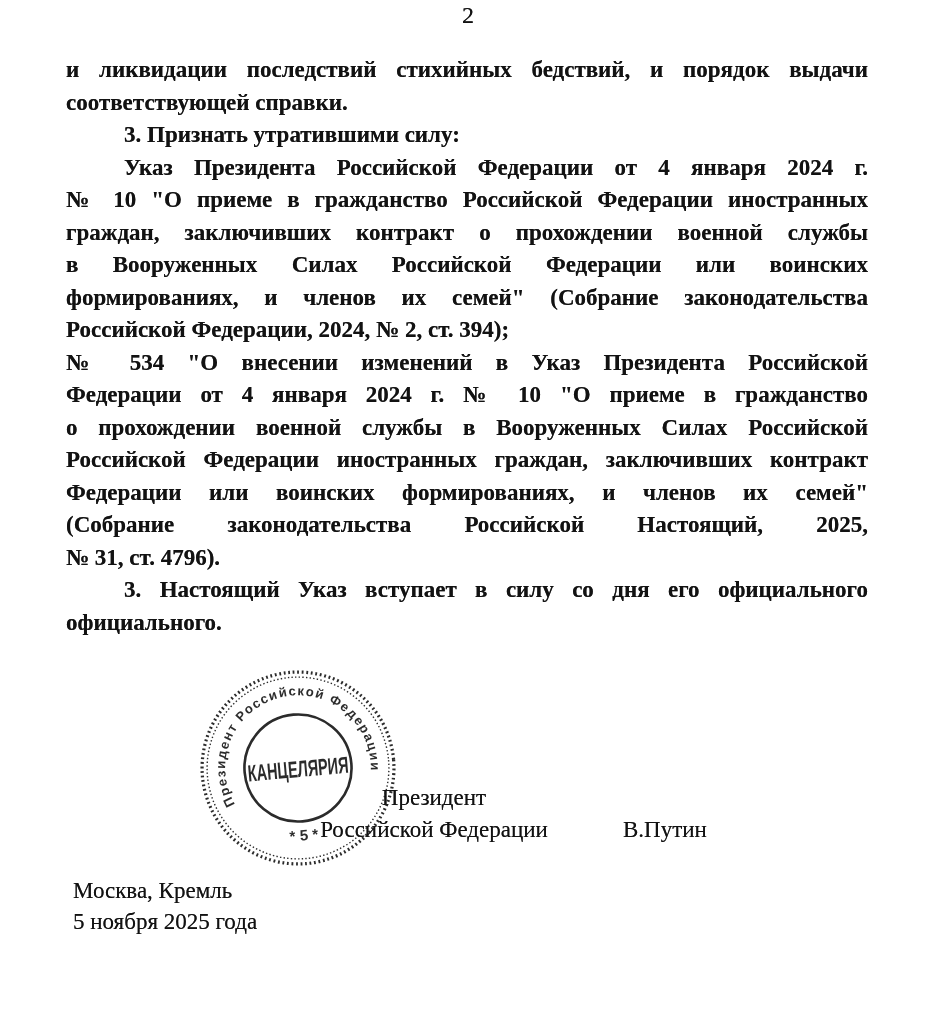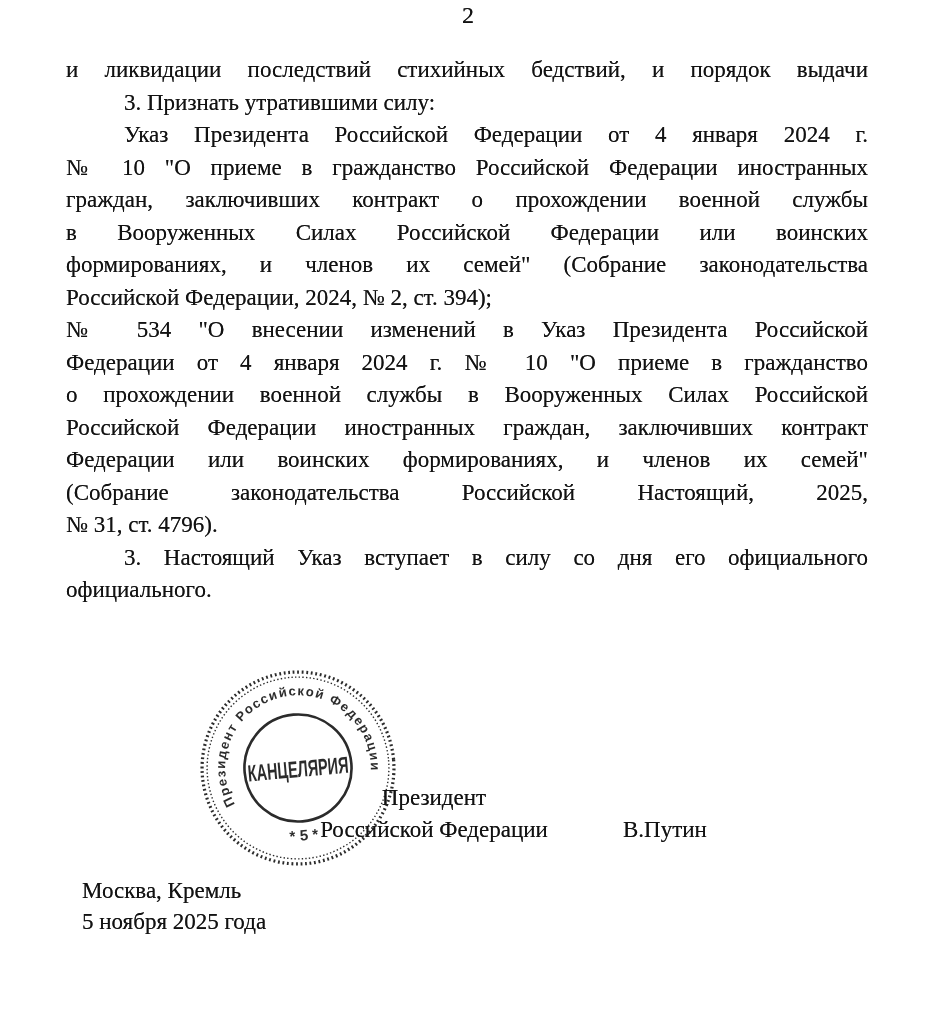--- a/index.html
+++ b/index.html
@@ -22,20 +22,21 @@
     font-size: 24px;
     text-shadow: 0 0 0.5px rgba(0,0,0,0.65);
   }
   .body-text {
     position: absolute;
     left: 66px; top: 54px;
     width: 802px;
     font-size: 23px;
     line-height: 32.5px;
     text-shadow: 0 0 0.5px rgba(0,0,0,0.65);
+    font-weight: bold;
   }
   .line { text-align: justify; text-align-last: justify; }
   .line.left { text-align-last: left; }
   .line.indent { text-indent: 58px; }
 
   .stamp {
     position: absolute;
     left: 197px; top: 667px;
     width: 202px; height: 202px;
     transform: rotate(-5deg);
@@ -48,36 +49,37 @@
     align-items: flex-end;
     font-size: 23px;
     line-height: 32px;
     text-shadow: 0 0 0.5px rgba(0,0,0,0.65);
   }
   .sig-title { width: 252px; text-align: center; }
   .sig-name { margin-left: 63px; white-space: nowrap; }
 
   .issue-details {
     position: absolute;
-    left: 82px; top: 876px;
+    left: 73px; top: 876px;
     font-size: 23px;
     line-height: 30.5px;
     text-shadow: 0 0 0.5px rgba(0,0,0,0.65);
   }
 </style>
 </head>
 <body>
 
 <div class="page">
 
   <div class="page-number">2</div>
 
   <div class="body-text">
 
   <div class="line">и ликвидации последствий стихийных бедствий, и порядок выдачи</div>
+      <div class="line left">соответствующей справки.</div>
       <div class="line left indent">3. Признать утратившими силу:</div>
       <div class="line indent">Указ Президента Российской Федерации от 4 января 2024 г.</div>
       <div class="line">№ 10 "О приеме в гражданство Российской Федерации иностранных</div>
       <div class="line">граждан, заключивших контракт о прохождении военной службы</div>
       <div class="line">в Вооруженных Силах Российской Федерации или воинских</div>
       <div class="line">формированиях, и членов их семей" (Собрание законодательства</div>
       <div class="line left">Российской Федерации, 2024, № 2, ст. 394);</div>
       <div class="line">№ 534 "О внесении изменений в Указ Президента Российской</div>
       <div class="line">Федерации от 4 января 2024 г. № 10 "О приеме в гражданство</div>
       <div class="line">о прохождении военной службы в Вооруженных Силах Российской</div>

